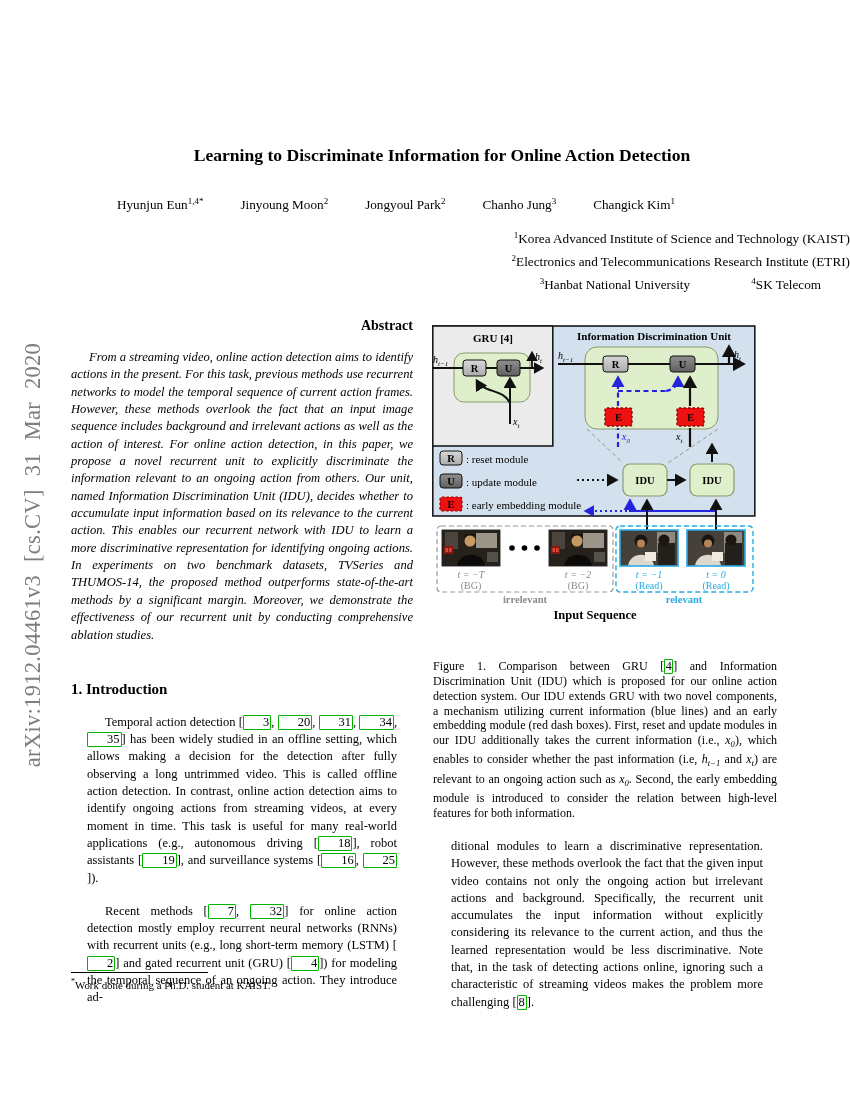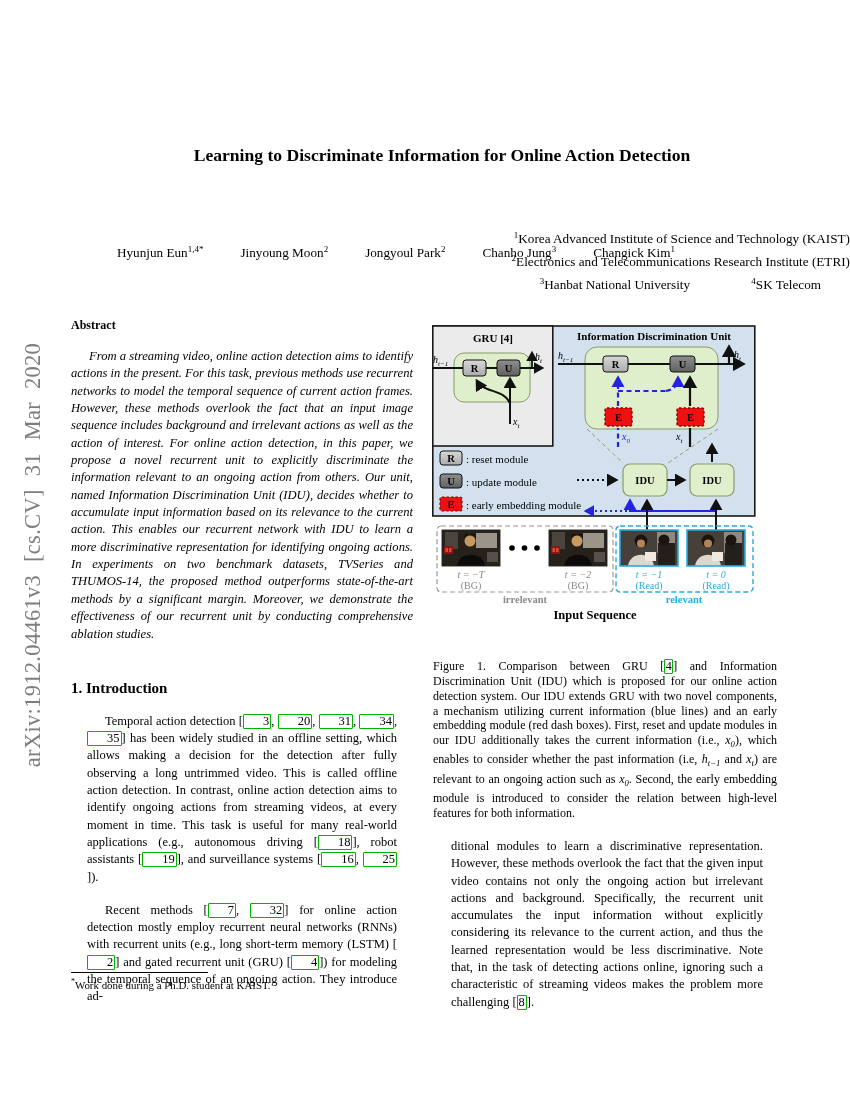--- a/index.html
+++ b/index.html
@@ -13,30 +13,30 @@
     transform:translate(-50%,-50%) rotate(-90deg);
     white-space:nowrap;font-size:22.5px;color:#7e7e7e;
     letter-spacing:.3px;word-spacing:7px;
   }
   .title{
     position:absolute;top:145px;left:17px;width:850px;margin:0;
     text-align:center;font-size:17.6px;font-weight:bold;
   }
   .authors{
     position:absolute;top:196px;left:0;width:792px;
-    display:flex;justify-content:center;gap:37px;font-size:13.2px;margin-top:48px;
+    display:flex;justify-content:center;gap:37px;font-size:13.2px;
   }
   .authors sup,.affils sup{font-size:9px;}
   .affils{
     position:absolute;top:226px;left:0;width:850px;
     text-align:right;font-size:13.2px;line-height:19.8px;
   }
   .affil-pair span.part{display:inline-block;margin:0 29px;}
   .col-left{position:absolute;left:71px;top:318px;width:342px;}
-  .abstract-h{margin:0 0 15px 0;text-align:left;font-size:12px;font-weight:bold;}
+  .abstract-h{margin:0 0 15px 0;text-align:right;font-size:14px;font-weight:bold;}
   .abstract-p{
     margin:0;font-style:italic;font-size:12.6px;line-height:17.35px;
     text-align:justify;text-indent:18px;
   }
   .intro-h{margin:37px 0 13px 0;font-size:15px;font-weight:bold;}
   .body-p{
     margin:16px;font-size:12.5px;line-height:17.3px;
     text-align:justify;text-indent:18px;
   }
   .footnote{position:absolute;left:71px;top:972px;width:342px;font-size:10.9px;}

